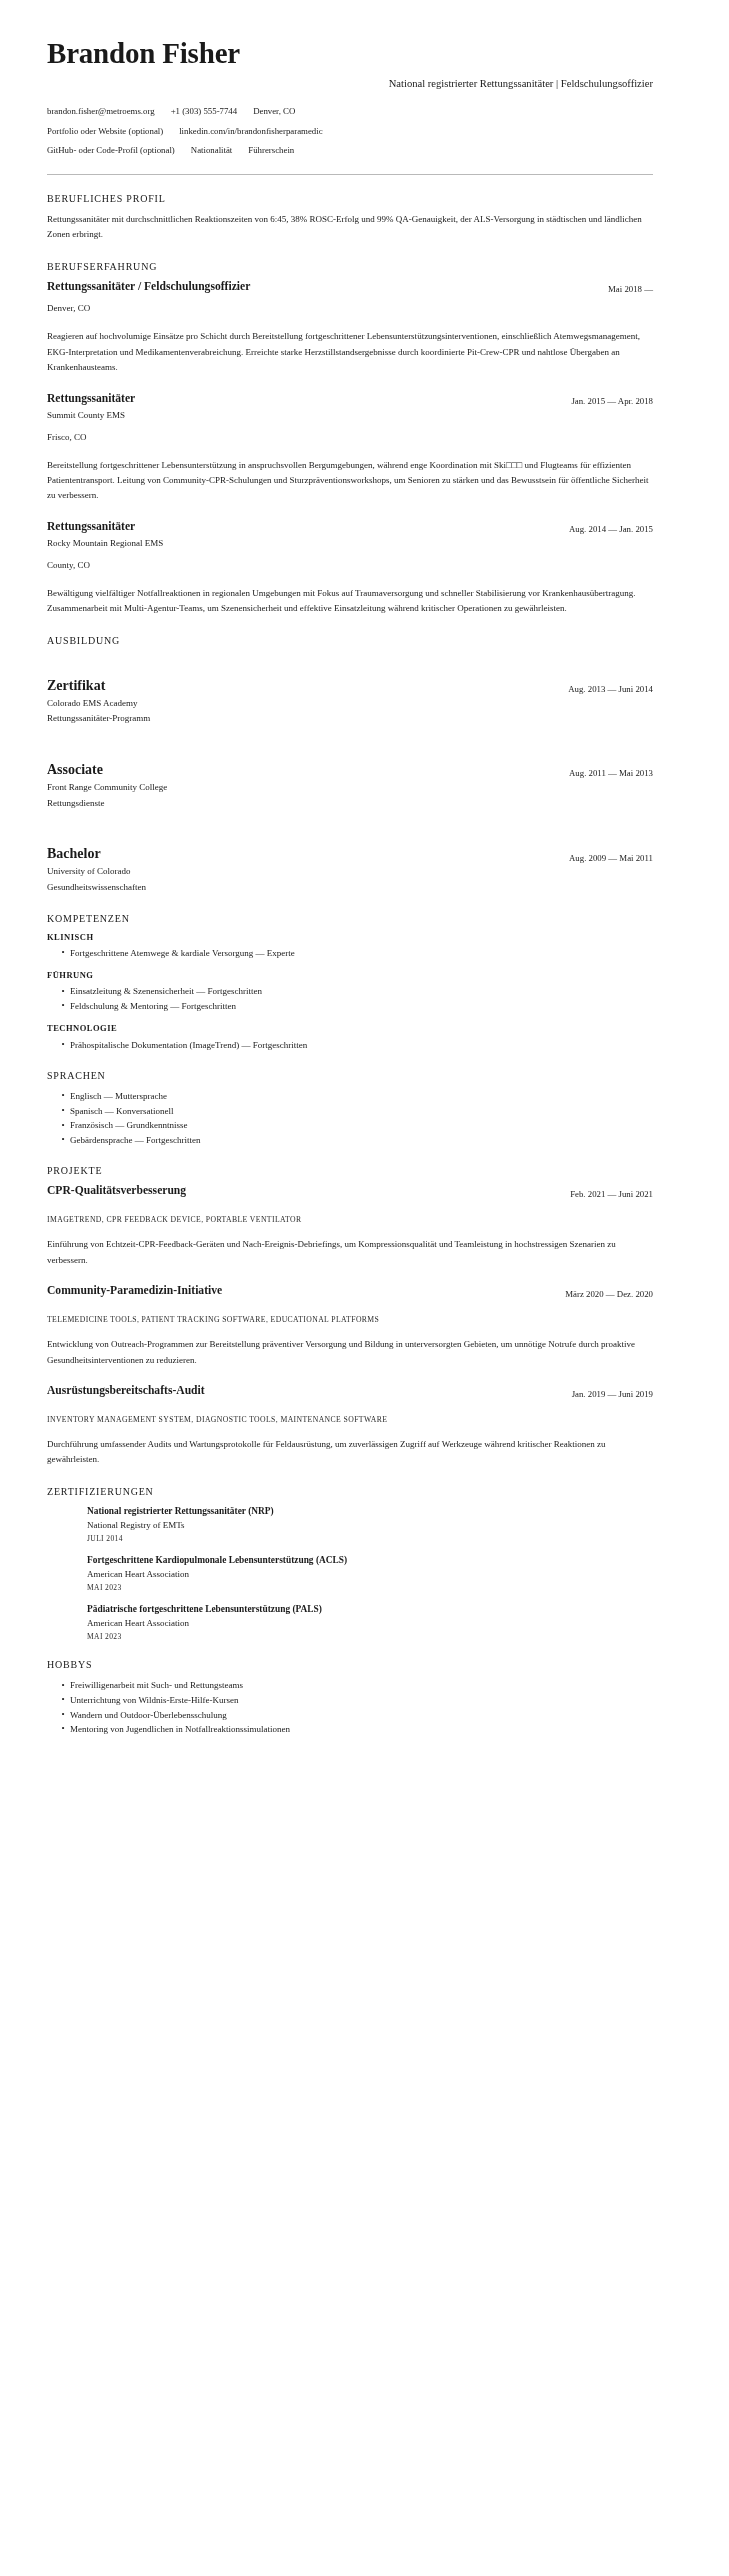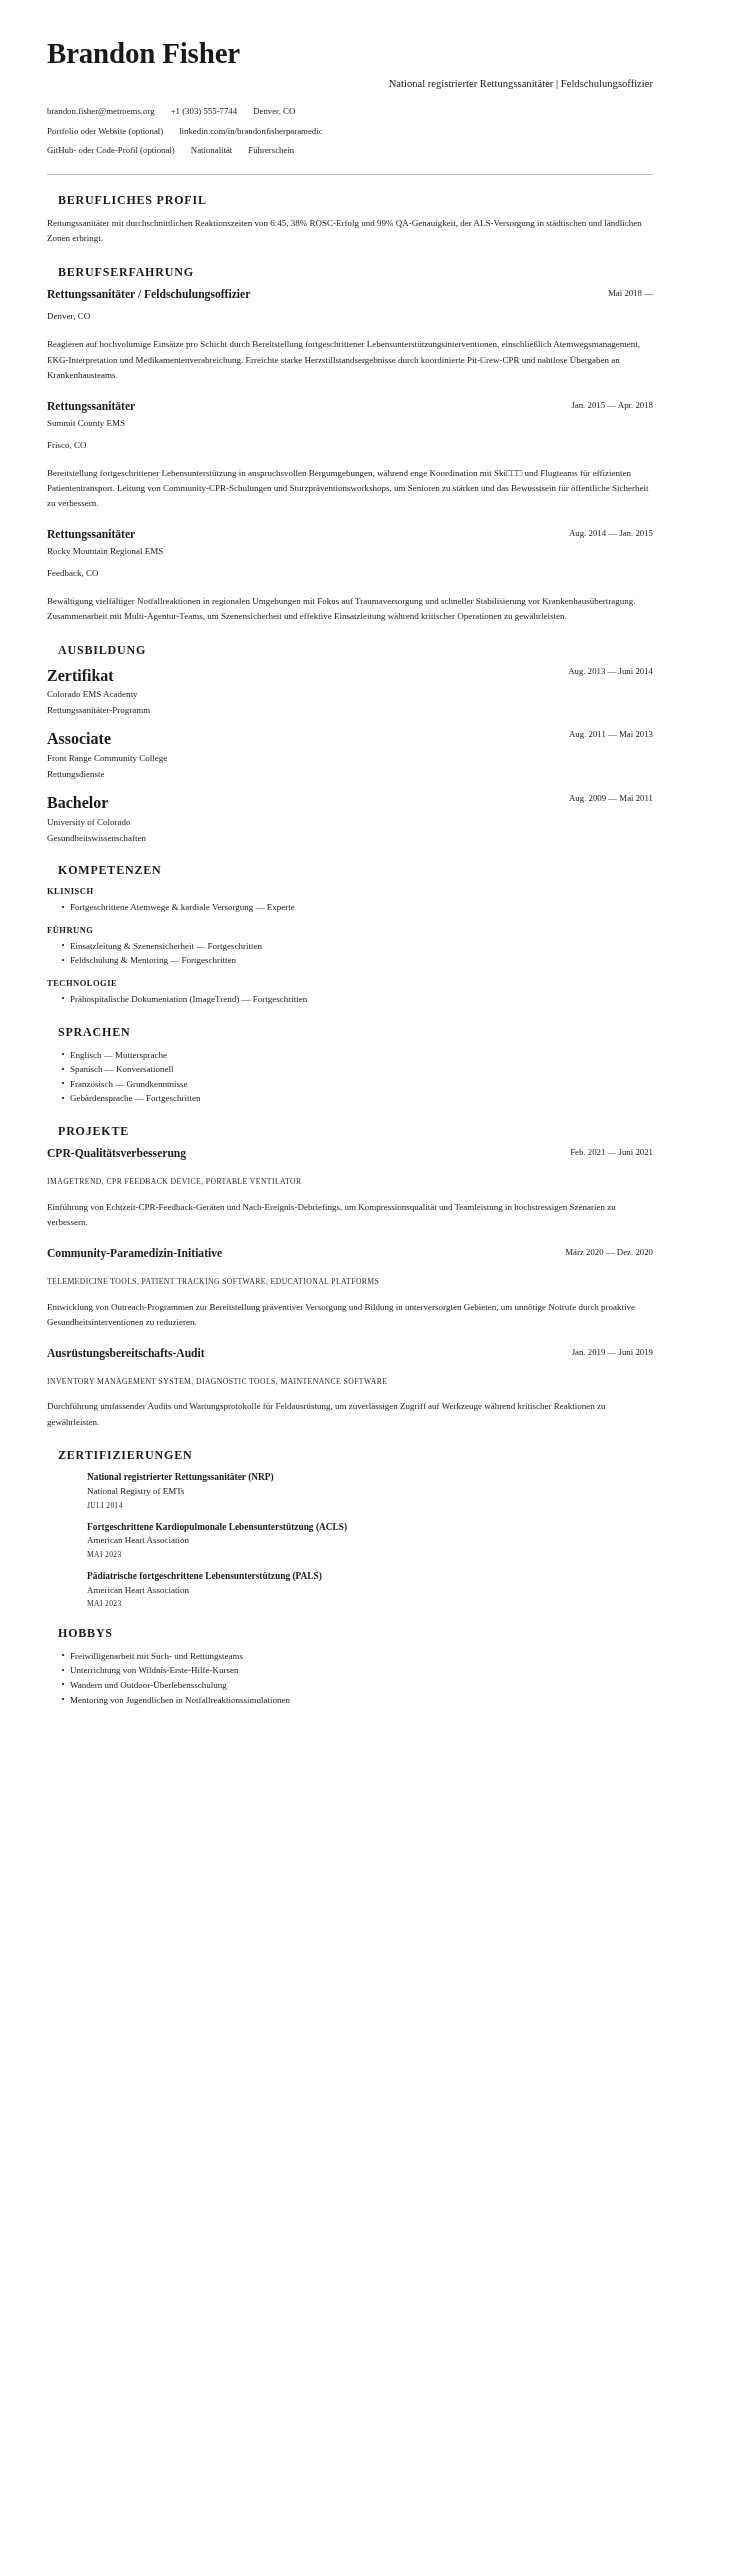--- a/index.html
+++ b/index.html
@@ -43,43 +43,43 @@
   .contact-row span.sep { display: inline-block; width: 16px; }
   .contact-row .item { display: inline; }
   hr.rule {
     border: none;
     border-top: 0.6px solid #b9b9b9;
     margin: 16px 0 18px 0;
   }
   
   .section-title {
     font-family: "Liberation Serif", serif;
-    font-size: 12px;
-    font-weight: bold;
+    font-size: 10px;
+    font-weight: normal;
     letter-spacing: 0.8px;
     text-transform: uppercase;
-    margin: 0 0 8px 11px;
+    margin: 0 0 8px 0;
   }
   .section { margin-bottom: 18px; }
 
   
   .entry { margin-bottom: 16px; }
   .entry:last-child { margin-bottom: 0; }
   .entry-head {
     display: flex;
     justify-content: space-between;
-    align-items: flex-start;
+    align-items: flex-end;
     gap: 12px;
   }
   .entry-title {
     font-size: 11.6px;
     font-weight: bold;
     line-height: 1.25;
   }
-  .entry-title.small { font-size: 16px; }
+  .entry-title.small { font-size: 14px; margin-top: 23px; }
   .entry-date {
     font-size: 8.8px;
     white-space: nowrap;
     color: #1a1a1a;
   }
   .entry-sub {
     font-size: 9px;
     line-height: 1.5;
     margin-top: 2.4px;
   }
@@ -201,21 +201,21 @@
       <div class="entry-loc">Frisco, CO</div>
       <div class="entry-desc">Bereitstellung fortgeschrittener Lebensunterstützung in anspruchsvollen Bergumgebungen, während enge Koordination mit Ski□□□ und Flugteams für effizienten Patiententransport. Leitung von Community-CPR-Schulungen und Sturzpräventionsworkshops, um Senioren zu stärken und das Bewusstsein für öffentliche Sicherheit zu verbessern.</div>
     </div>
 
     <div class="entry">
       <div class="entry-head">
         <div class="entry-title">Rettungssanitäter</div>
         <div class="entry-date">Aug. 2014 — Jan. 2015</div>
       </div>
       <div class="entry-sub">Rocky Mountain Regional EMS</div>
-      <div class="entry-loc">Feedback, CO</div>
+      <div class="entry-loc">County, CO</div>
       <div class="entry-desc">Bewältigung vielfältiger Notfallreaktionen in regionalen Umgebungen mit Fokus auf Traumaversorgung und schneller Stabilisierung vor Krankenhausübertragung. Zusammenarbeit mit Multi-Agentur-Teams, um Szenensicherheit und effektive Einsatzleitung während kritischer Operationen zu gewährleisten.</div>
     </div>
   </div>
 
   <div class="section">
     <div class="section-title">Ausbildung</div>
 
     <div class="entry" style="margin-bottom:12px">
       <div class="entry-head">
         <div class="entry-title small">Zertifikat</div>

